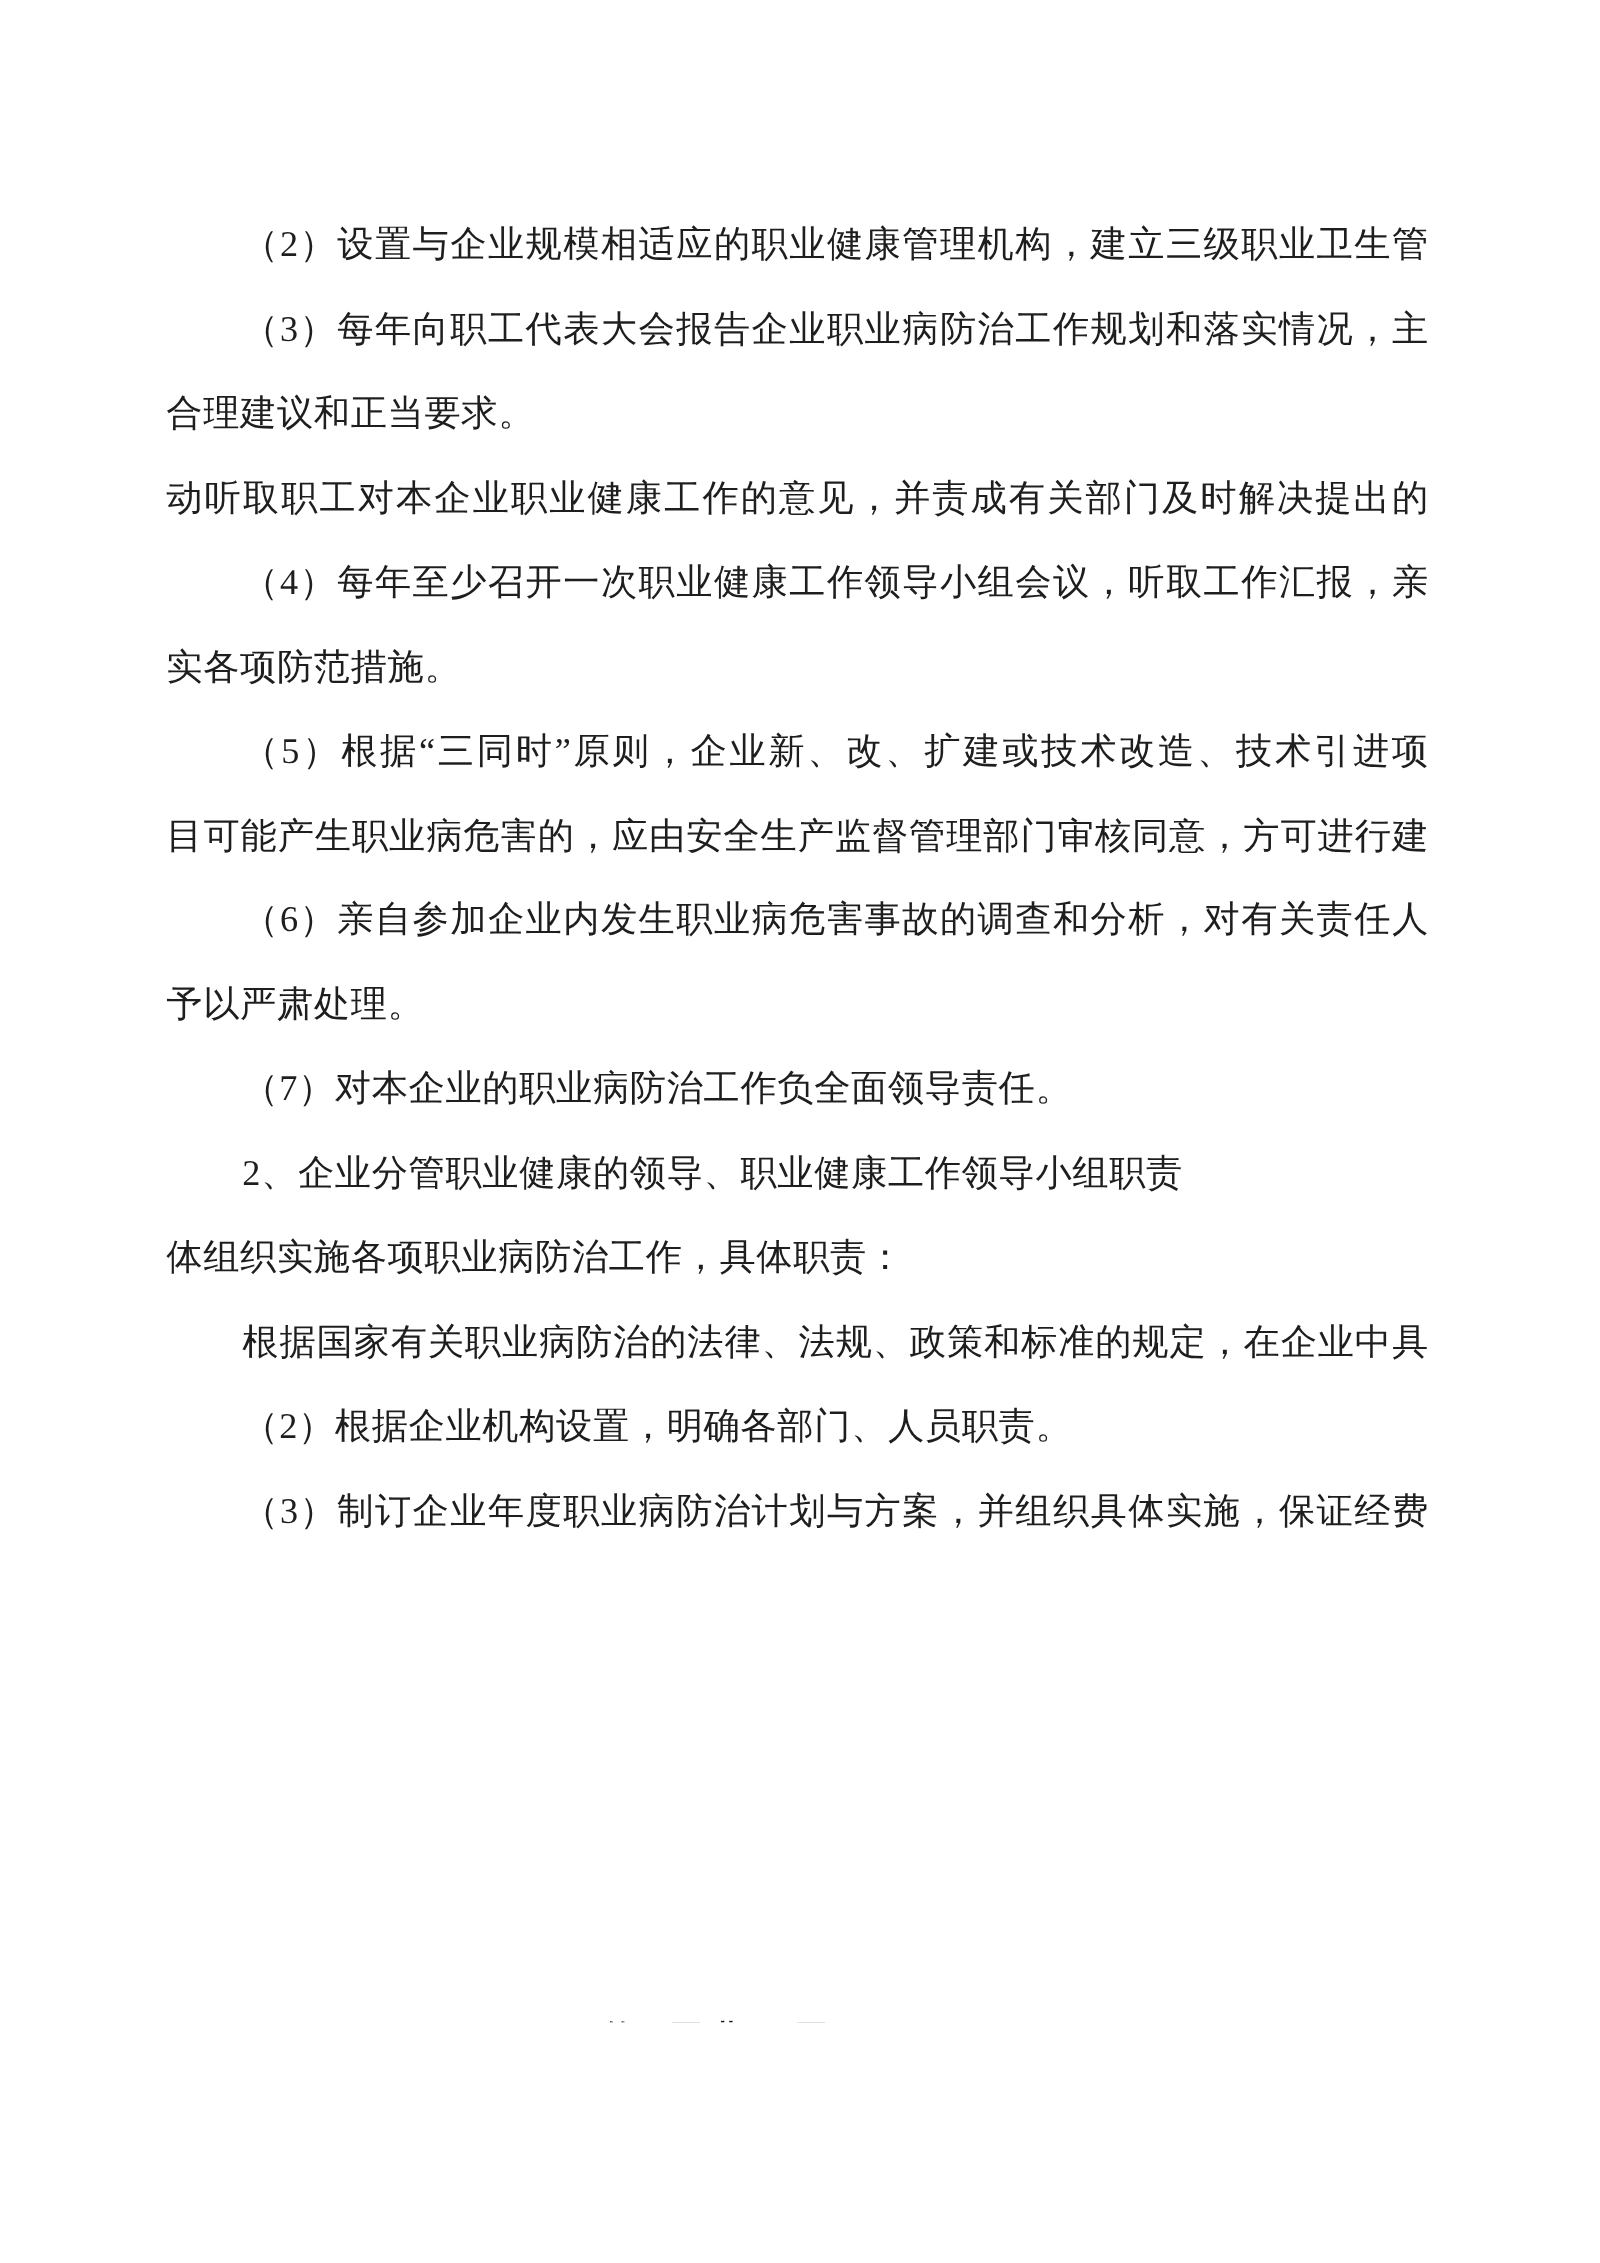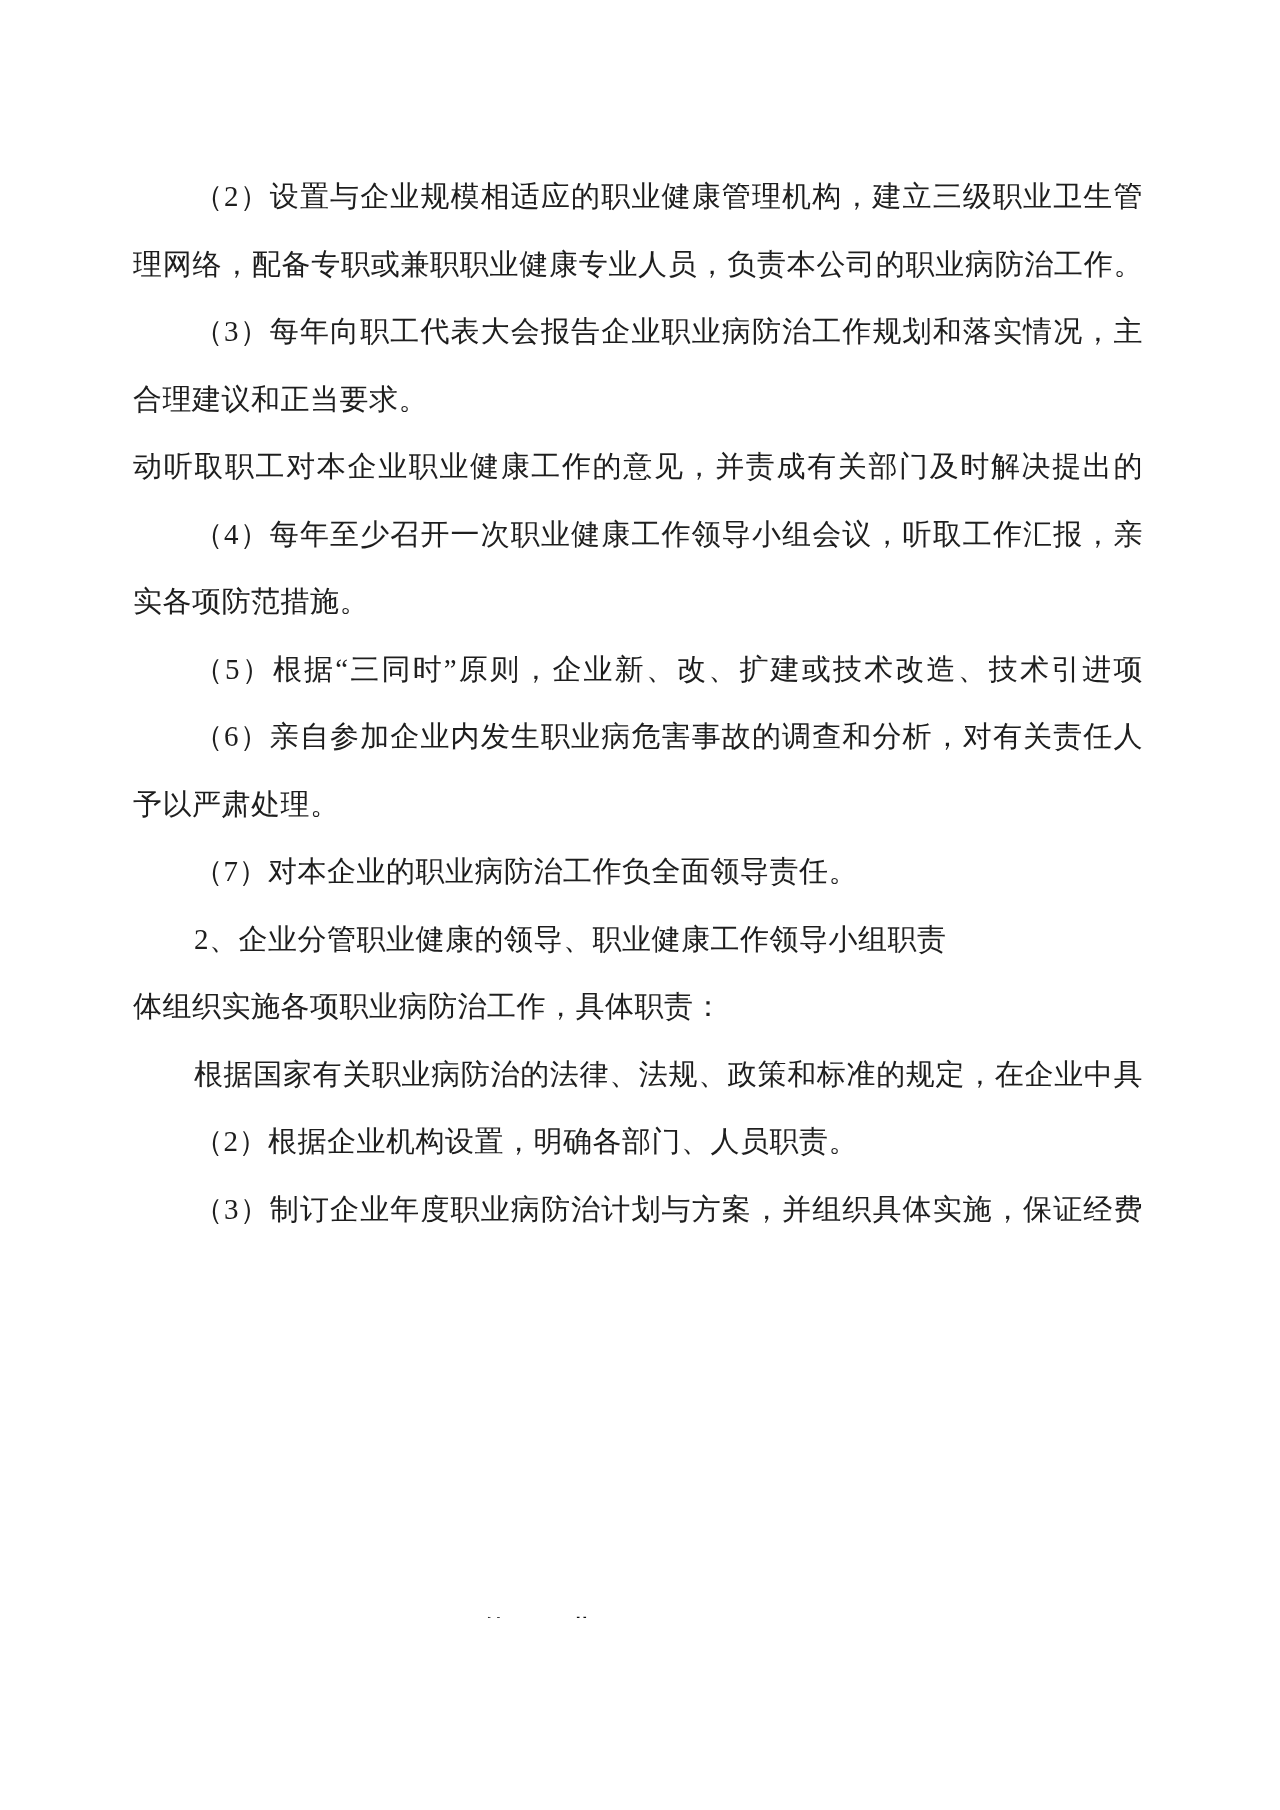--- a/index.html
+++ b/index.html
@@ -48,27 +48,27 @@
     white-space: nowrap;
     font-family: "Liberation Serif", "DejaVu Serif", serif;
   }
 </style>
 </head>
 <body>
 
 <div class="page" style="background: rgb(255, 255, 255);">
   <div class="text-block" style="color: rgb(30, 30, 30);">
       <div class="line indent fill">（2）设置与企业规模相适应的职业健康管理机构，建立三级职业卫生管</div>
-      <div class="line fill">理网络，配备专职或兼职职业健康专业人员，负责本公司的职业病防治工作。</div>
       <div class="line indent fill">（3）每年向职工代表大会报告企业职业病防治工作规划和落实情况，主</div>
       <div class="line">合理建议和正当要求。</div>
       <div class="line fill">动听取职工对本企业职业健康工作的意见，并责成有关部门及时解决提出的</div>
       <div class="line indent fill">（4）每年至少召开一次职业健康工作领导小组会议，听取工作汇报，亲</div>
       <div class="line">实各项防范措施。</div>
       <div class="line indent fill">（5）根据“三同时”原则，企业新、改、扩建或技术改造、技术引进项</div>
+      <div class="line fill">目可能产生职业病危害的，应由安全生产监督管理部门审核同意，方可进行建</div>
       <div class="line indent fill">（6）亲自参加企业内发生职业病危害事故的调查和分析，对有关责任人</div>
       <div class="line">予以严肃处理。</div>
       <div class="line indent">（7）对本企业的职业病防治工作负全面领导责任。</div>
       <div class="line indent">2、企业分管职业健康的领导、职业健康工作领导小组职责</div>
       <div class="line">体组织实施各项职业病防治工作，具体职责：</div>
       <div class="line indent fill">根据国家有关职业病防治的法律、法规、政策和标准的规定，在企业中具</div>
       <div class="line indent">（2）根据企业机构设置，明确各部门、人员职责。</div>
       <div class="line indent fill">（3）制订企业年度职业病防治计划与方案，并组织具体实施，保证经费</div>
     </div>
   <div class="footer" style="color: rgb(17, 17, 17);">

